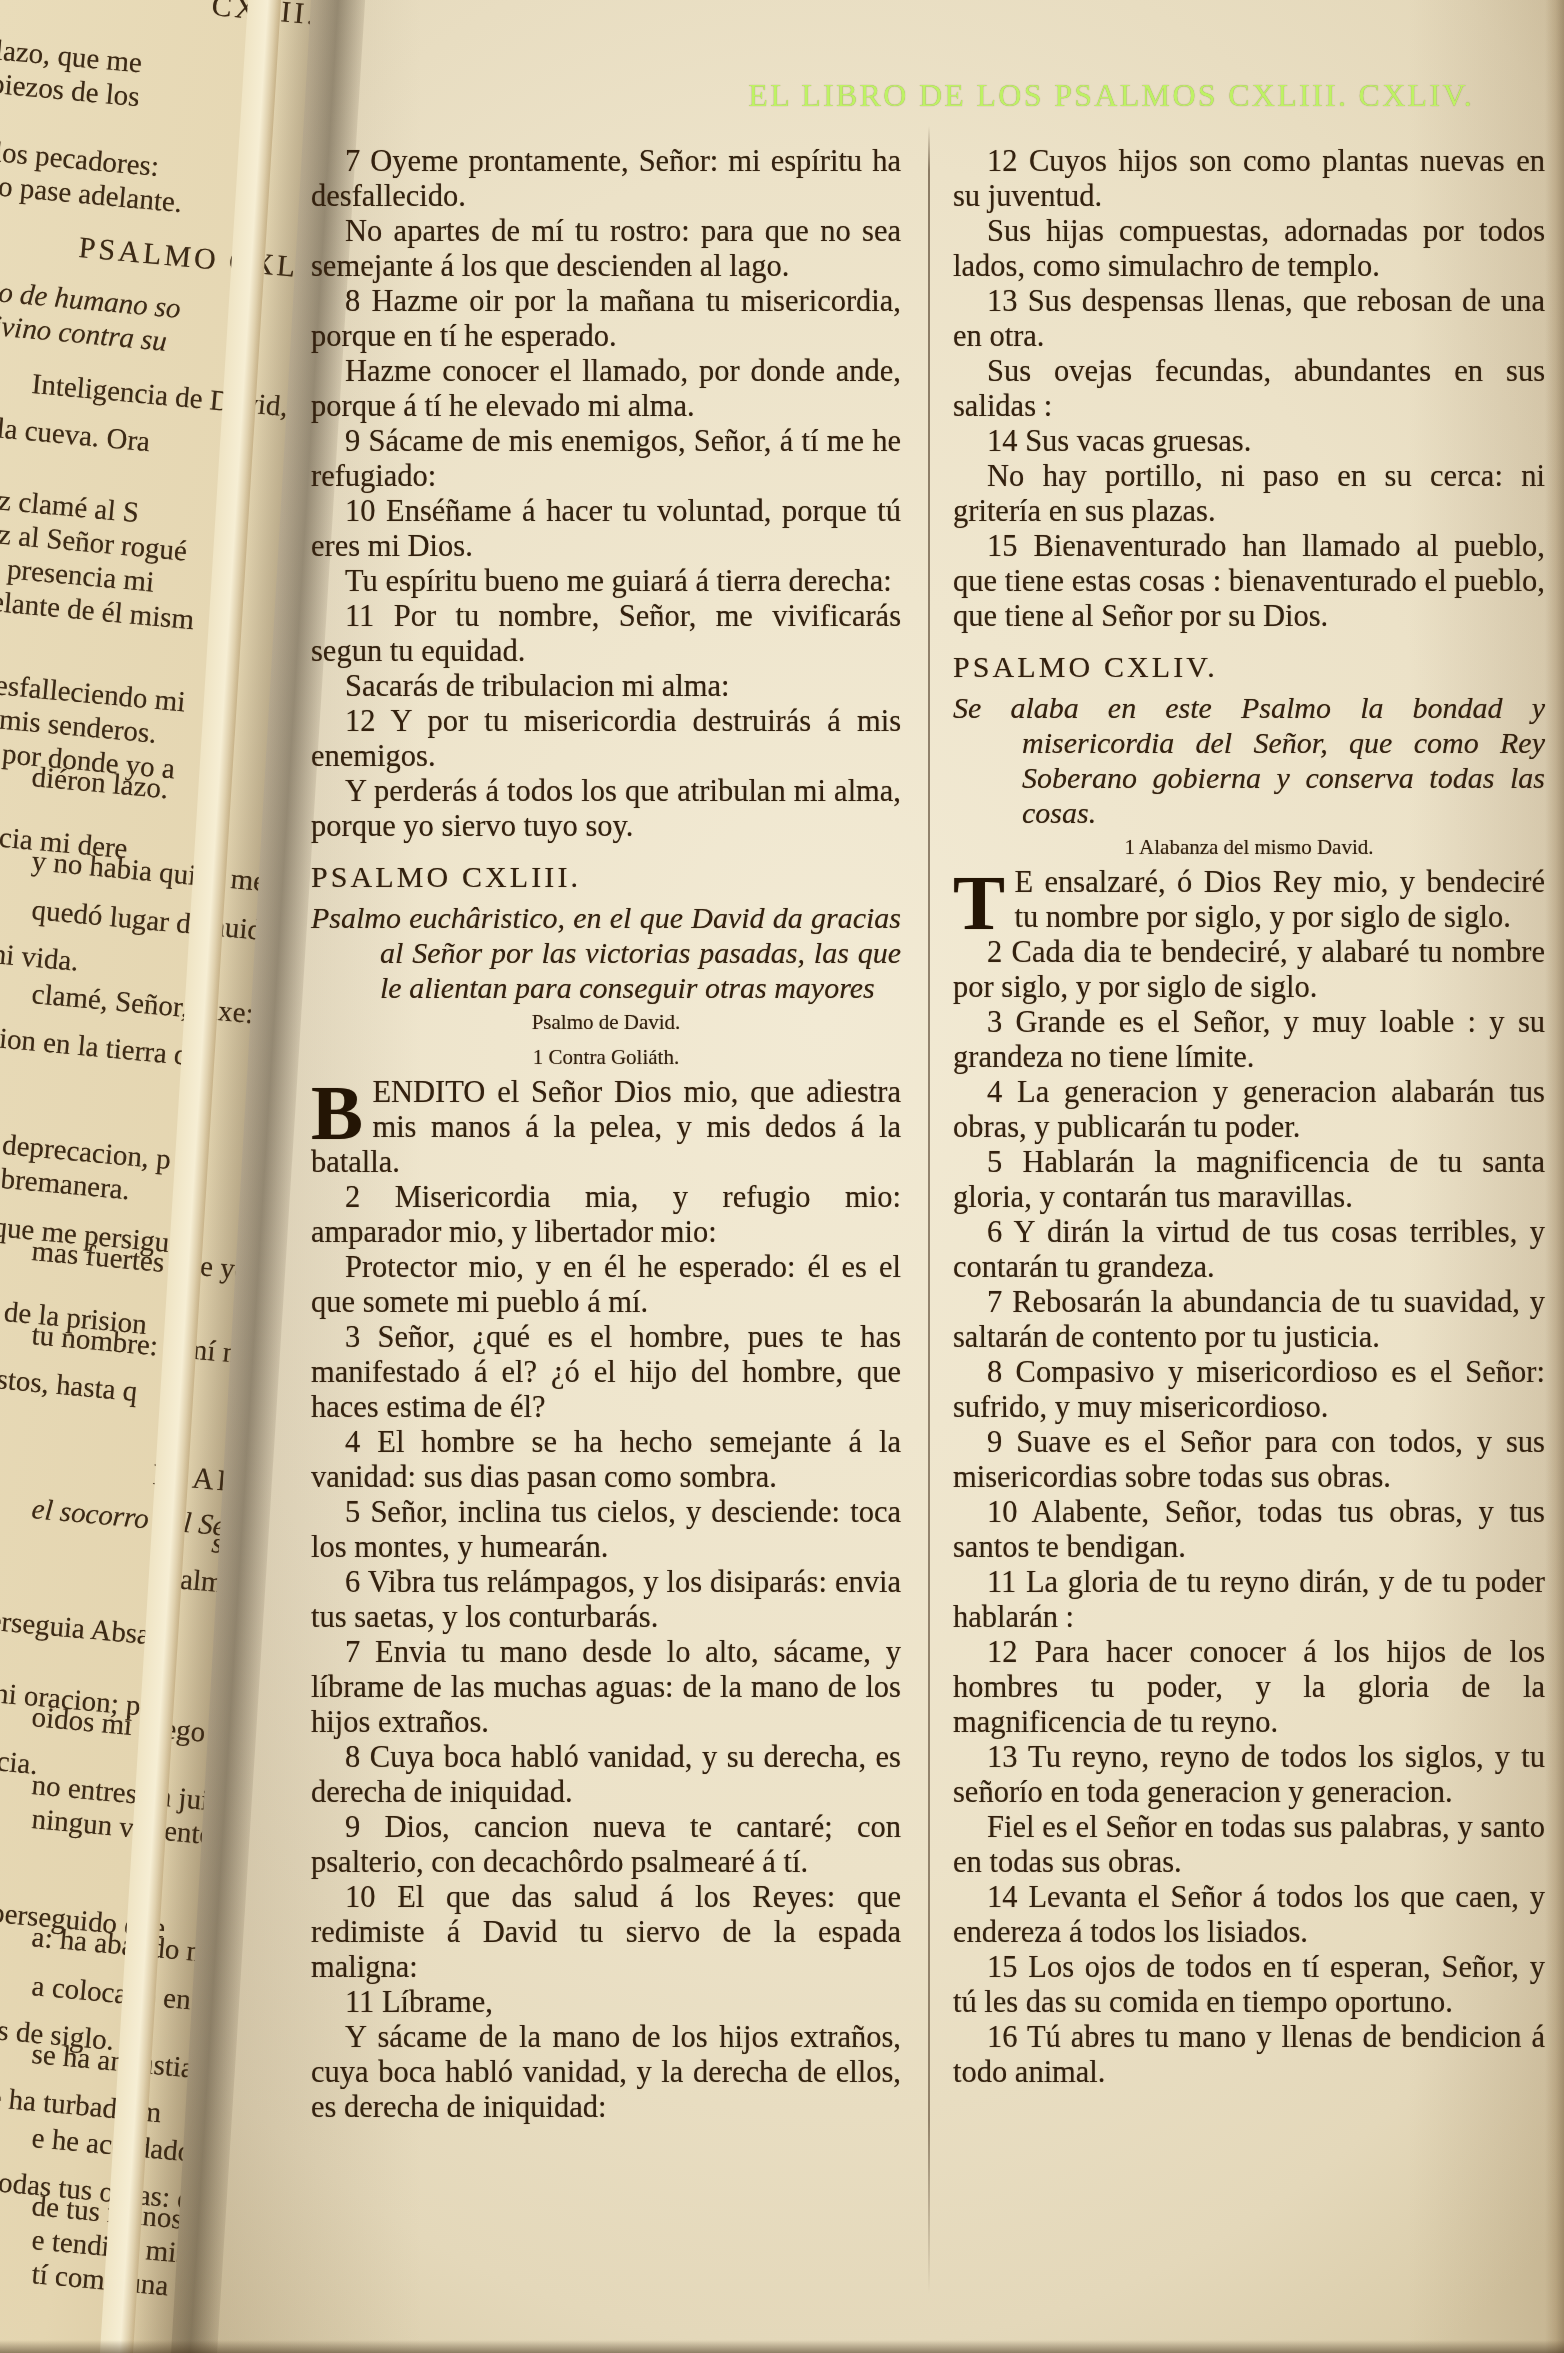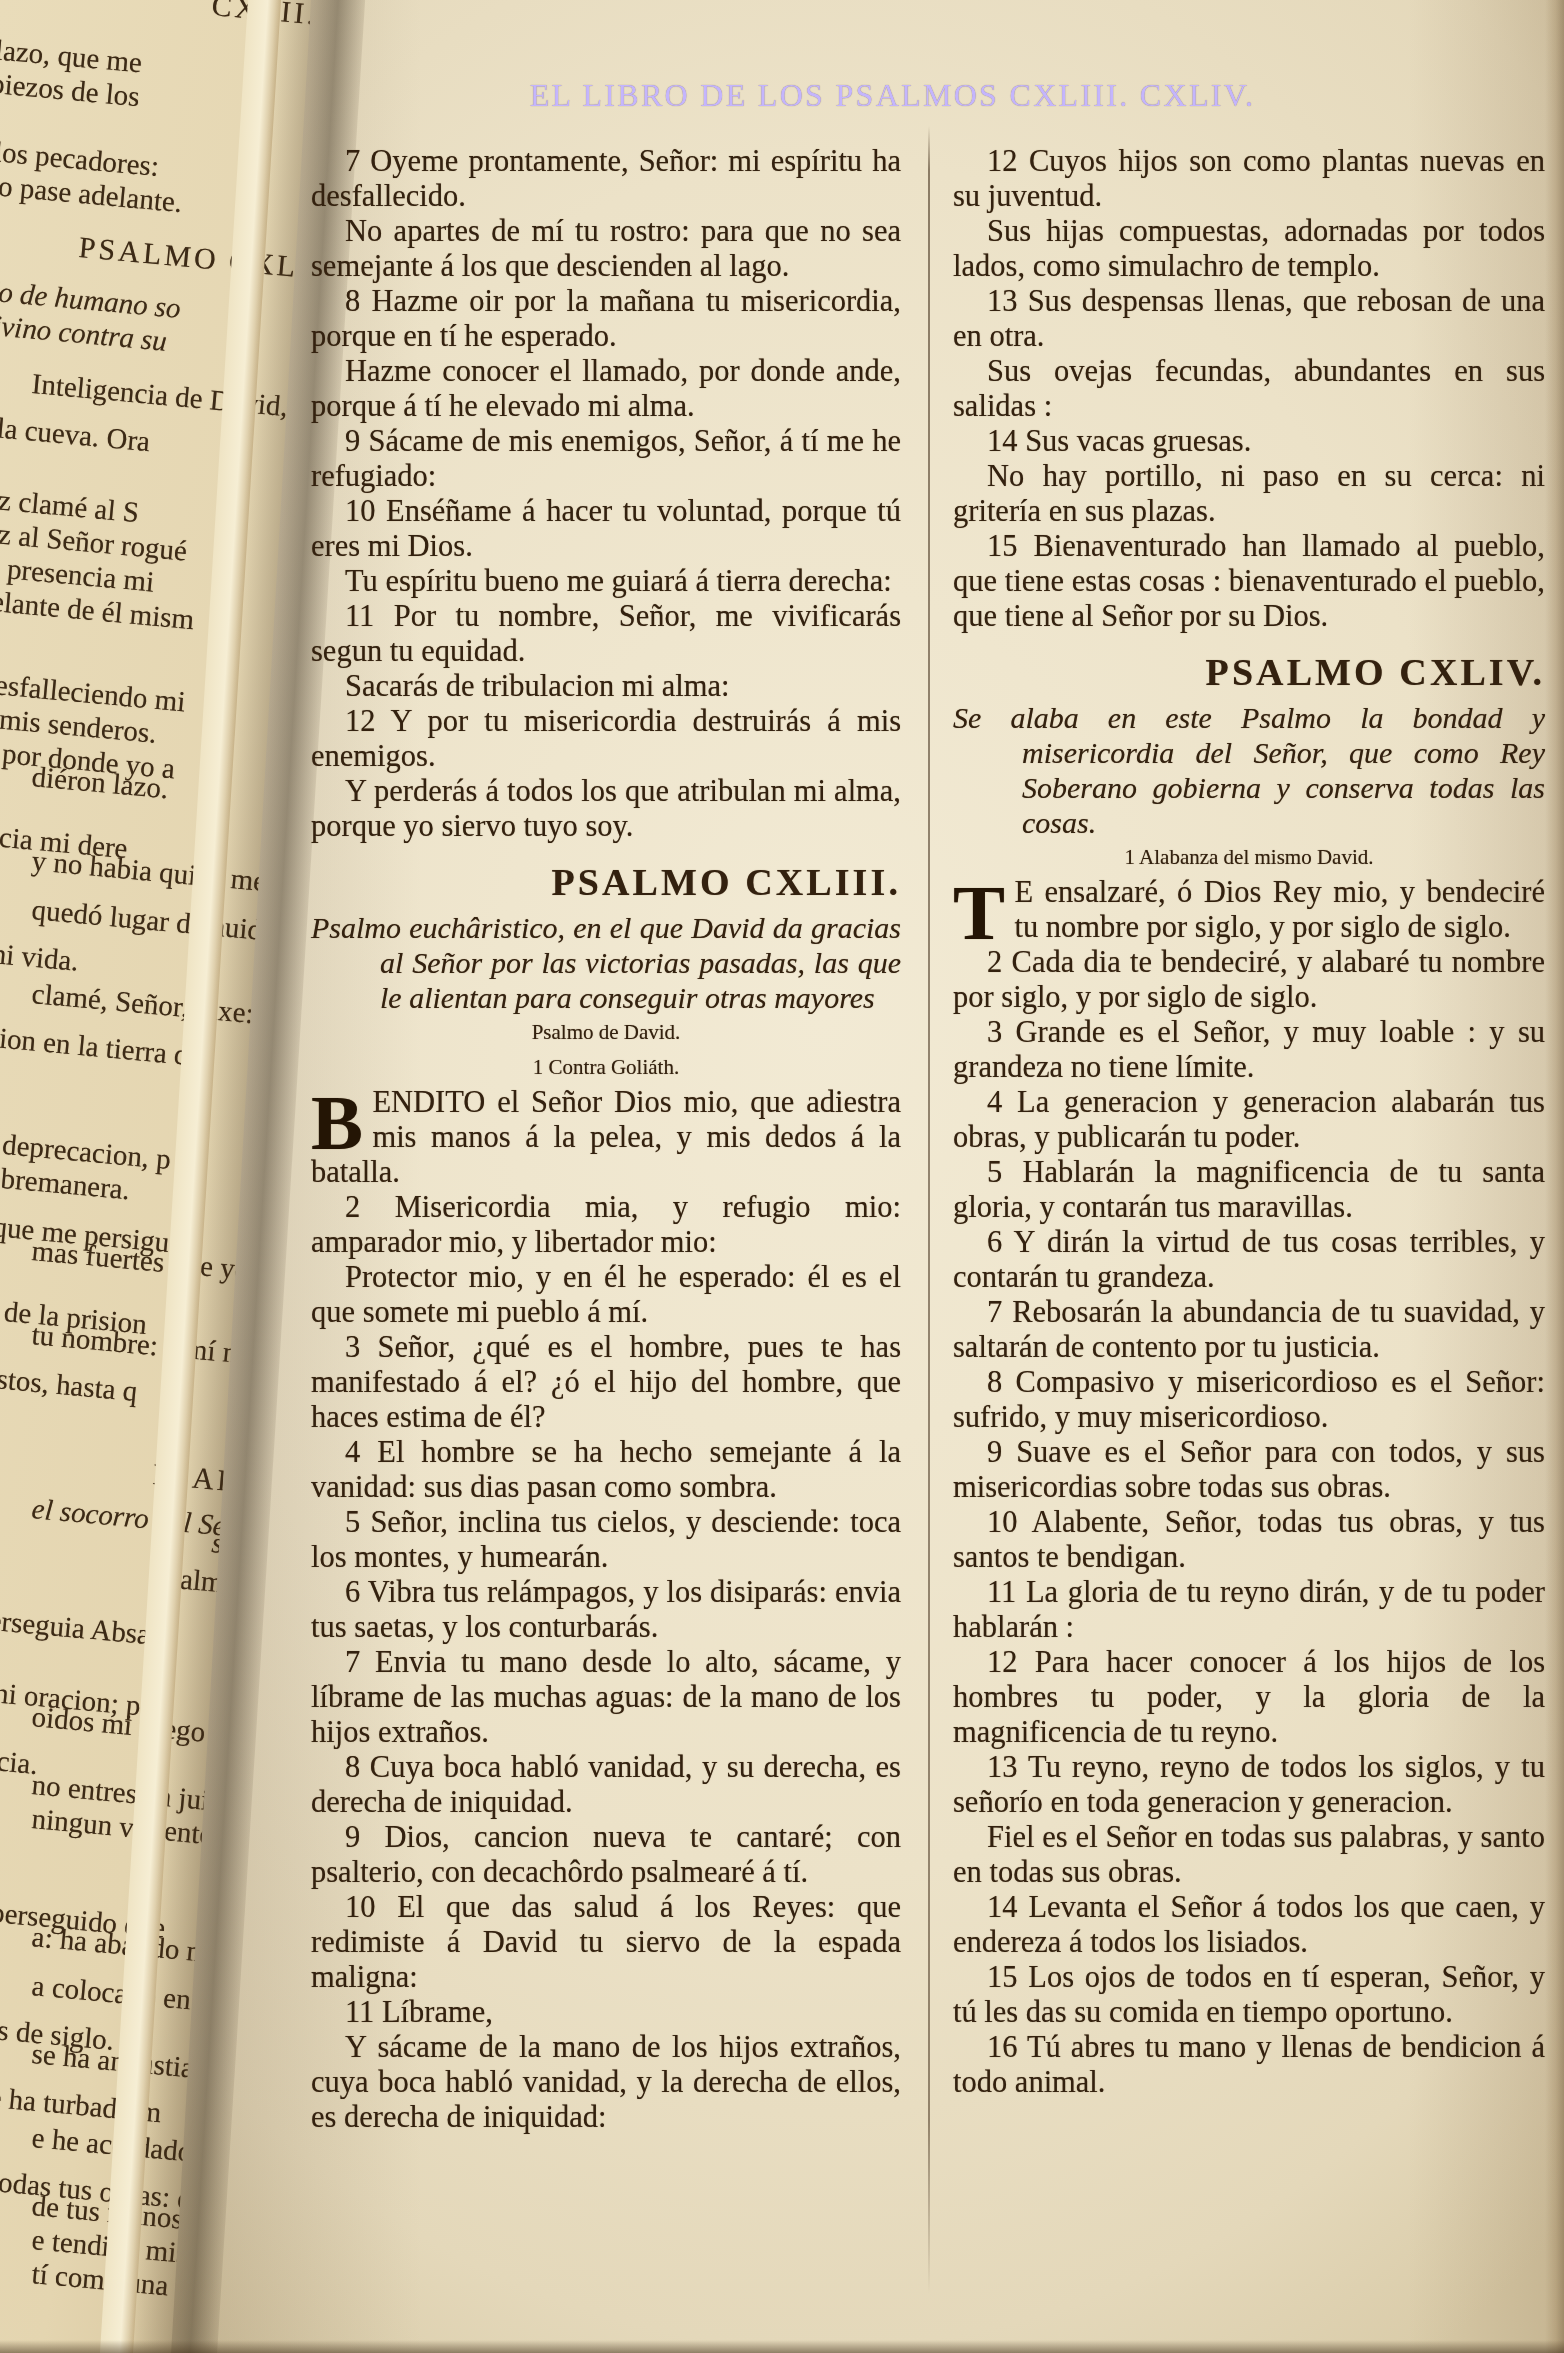--- a/index.html
+++ b/index.html
@@ -47,30 +47,30 @@
   .page-edge{position:absolute;left:92px;bottom:-125px;width:33px;height:2676px;
     transform-origin:bottom left;transform:rotate(3.6deg);
     background:linear-gradient(to right,#efe4c4,#f6eed4 60%,#cdb88e);}
   .crease{position:absolute;left:119px;bottom:-125px;width:90px;height:2676px;
     transform-origin:bottom left;transform:rotate(3.6deg);
     background:linear-gradient(to right,rgba(60,42,20,0) 0%,rgba(60,42,20,.26) 45%,
       rgba(40,28,12,.40) 70%,rgba(60,42,20,.10) 100%);}
   
   .text-block{position:absolute;left:311px;top:77px;width:1233px;color:#33210f;
     text-shadow:0 0 0.9px rgba(70,45,20,.55);}
-  .page-header{font-size:32px;font-weight:normal;letter-spacing:2.3px;text-align:center;
-    margin:0 70px 0 0;color:#c4b5fd;}
+  .page-header{font-size:32px;font-weight:normal;letter-spacing:2.3px;text-align:right;
+    margin:0 70px 0 0;color:#bef264;}
   .divider{position:absolute;left:617px;top:49px;width:1.6px;height:2168px;
     background:linear-gradient(to bottom,rgba(60,40,20,0),rgba(60,40,20,.55) 2%,
       rgba(60,40,20,.5) 92%,rgba(60,40,20,0));}
   .col{position:absolute;top:52px;width:590px;margin-top:15px;}
   .col-left{left:0;}
   .col-right{left:642px;width:592px;}
   .verse{margin:0;text-align:justify;text-indent:34px;font-size:30.5px;line-height:35px;}
-  .psalm-heading{font-size:38px;font-weight:bold;letter-spacing:3.1px;text-align:right;
+  .psalm-heading{font-size:30px;font-weight:normal;letter-spacing:3.1px;text-align:left;
     margin:15.6px 0 6.3px;}
   .arg{font-style:italic;margin:0;font-size:30px;line-height:35px;text-align:justify;
     padding-left:69px;text-indent:-69px;}
   .ctr{margin:0;text-align:center;font-size:21px;line-height:35px;text-indent:0;}
   .dcpara{text-indent:0;}
   .dropcap{float:left;font-size:78px;line-height:63px;padding:6.3px 9.4px 0 0;
     font-weight:bold;color:#241505;}
 </style>
 </head>
 <body>

